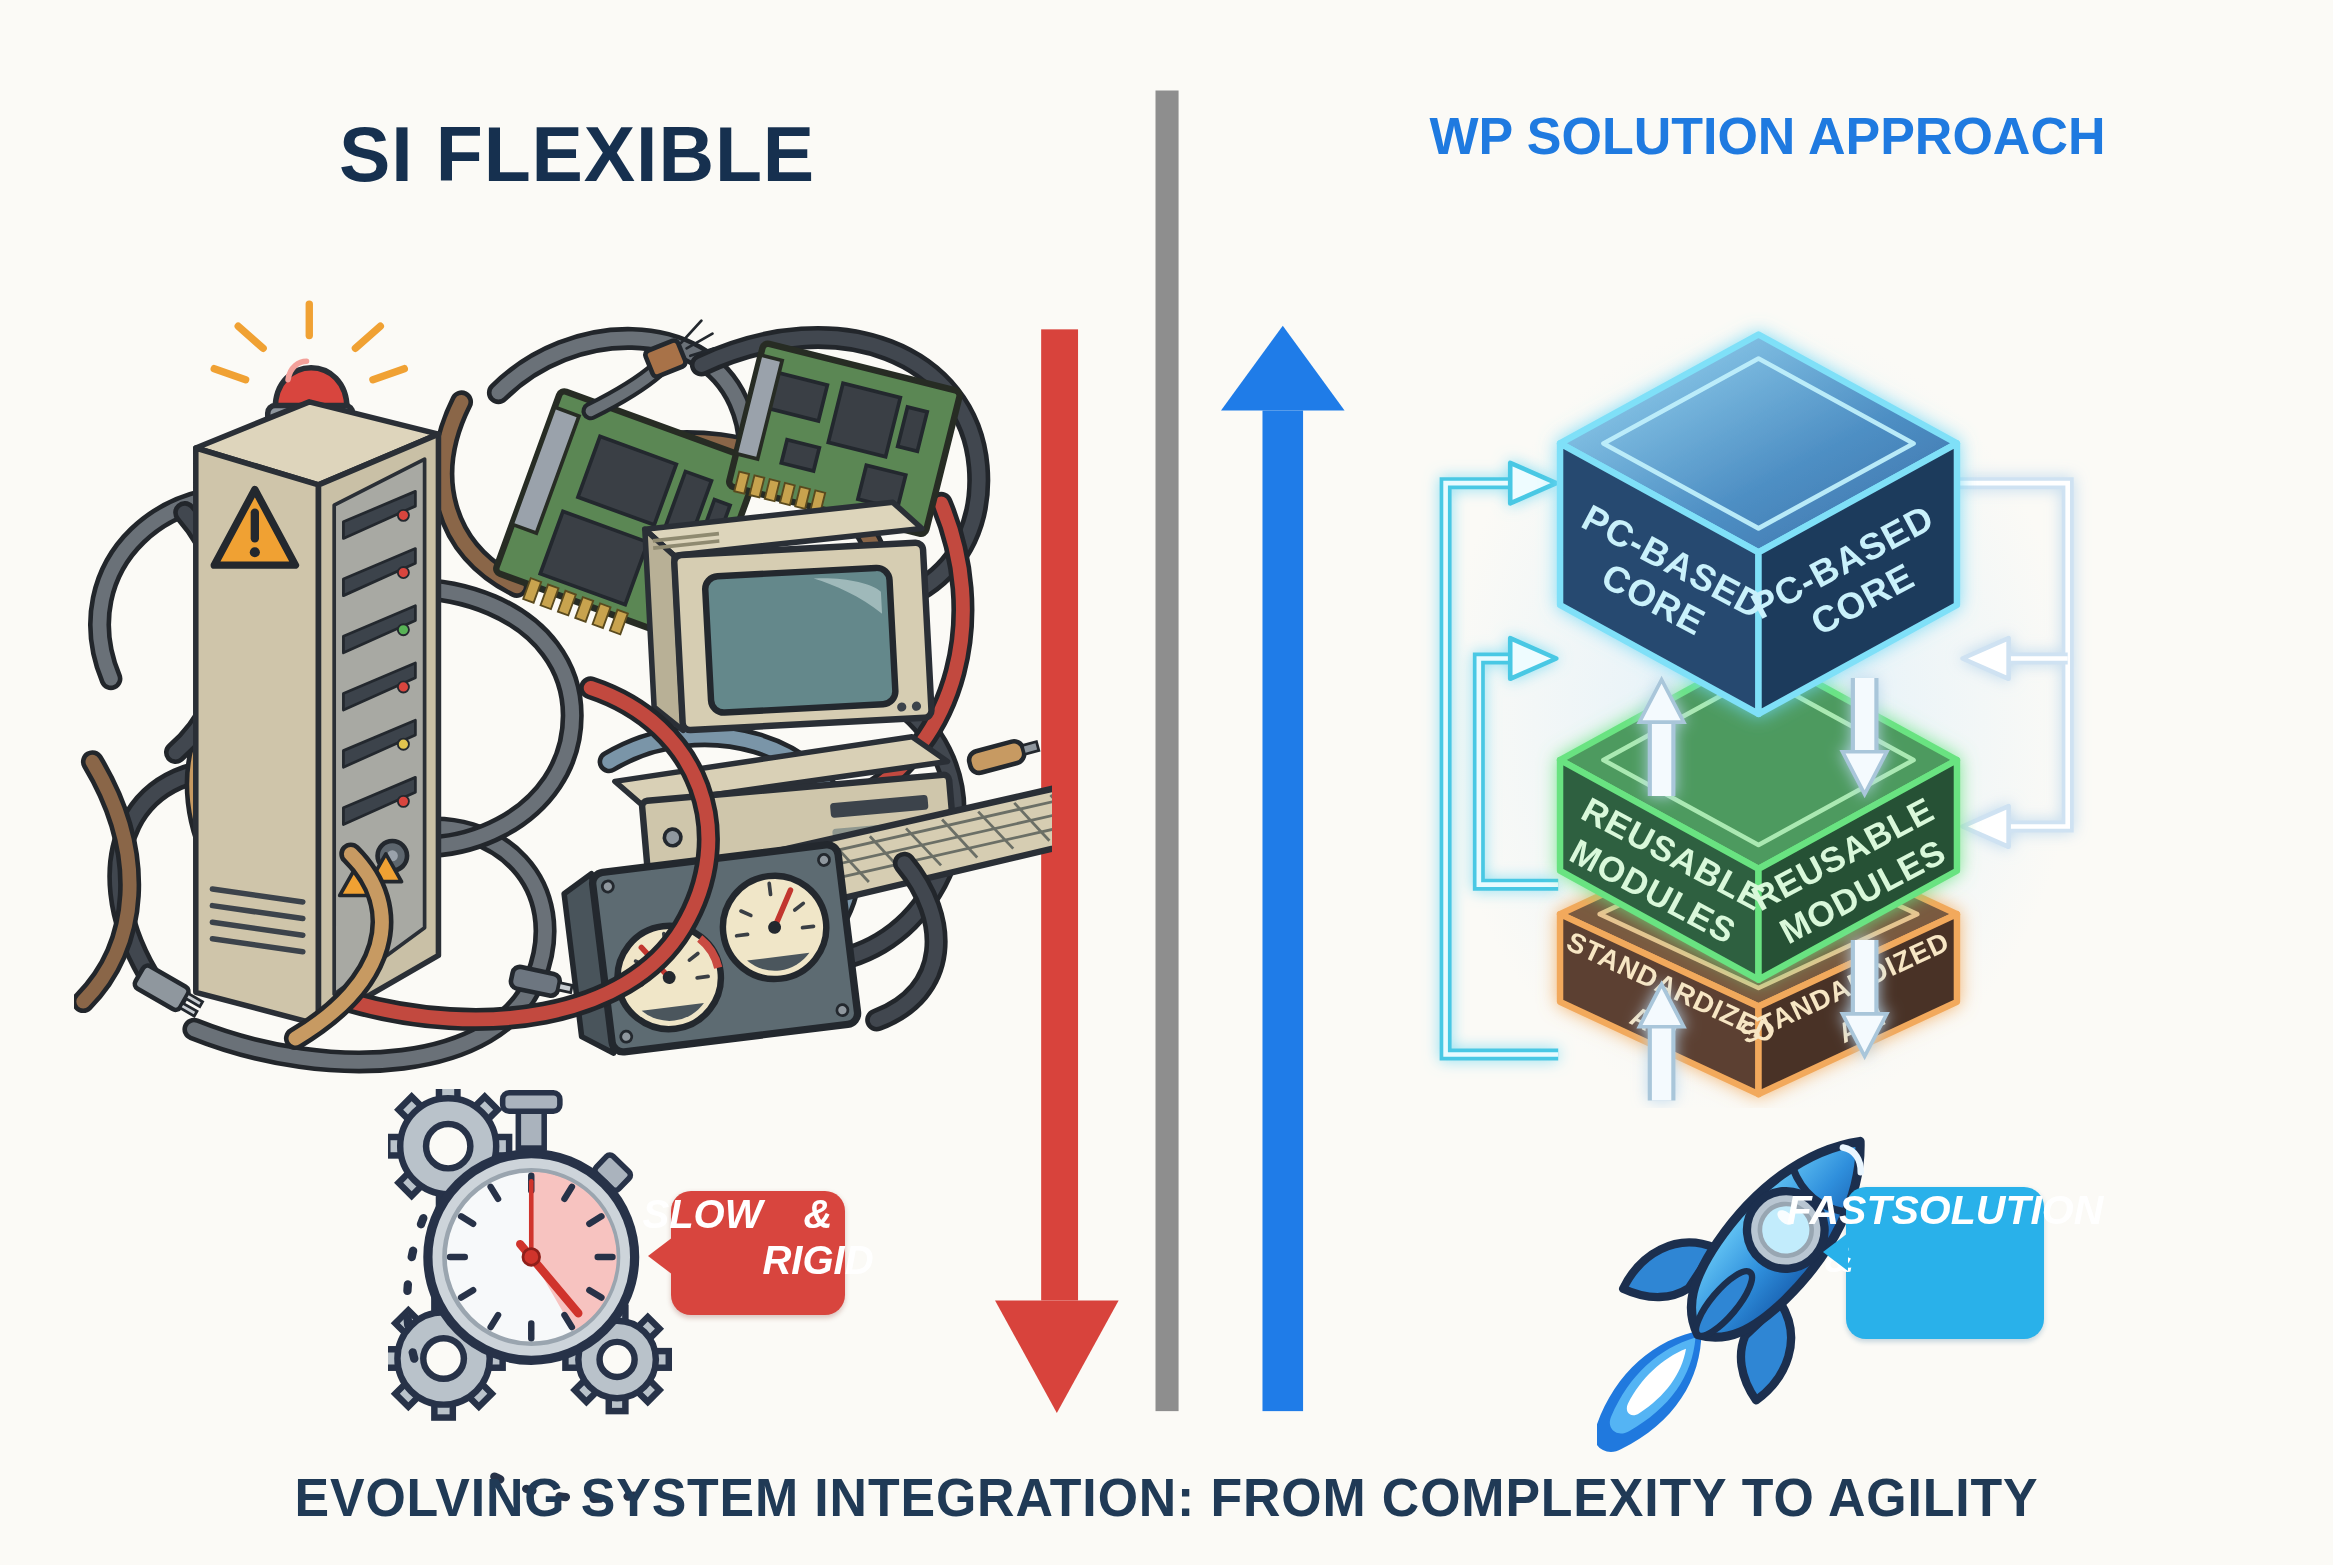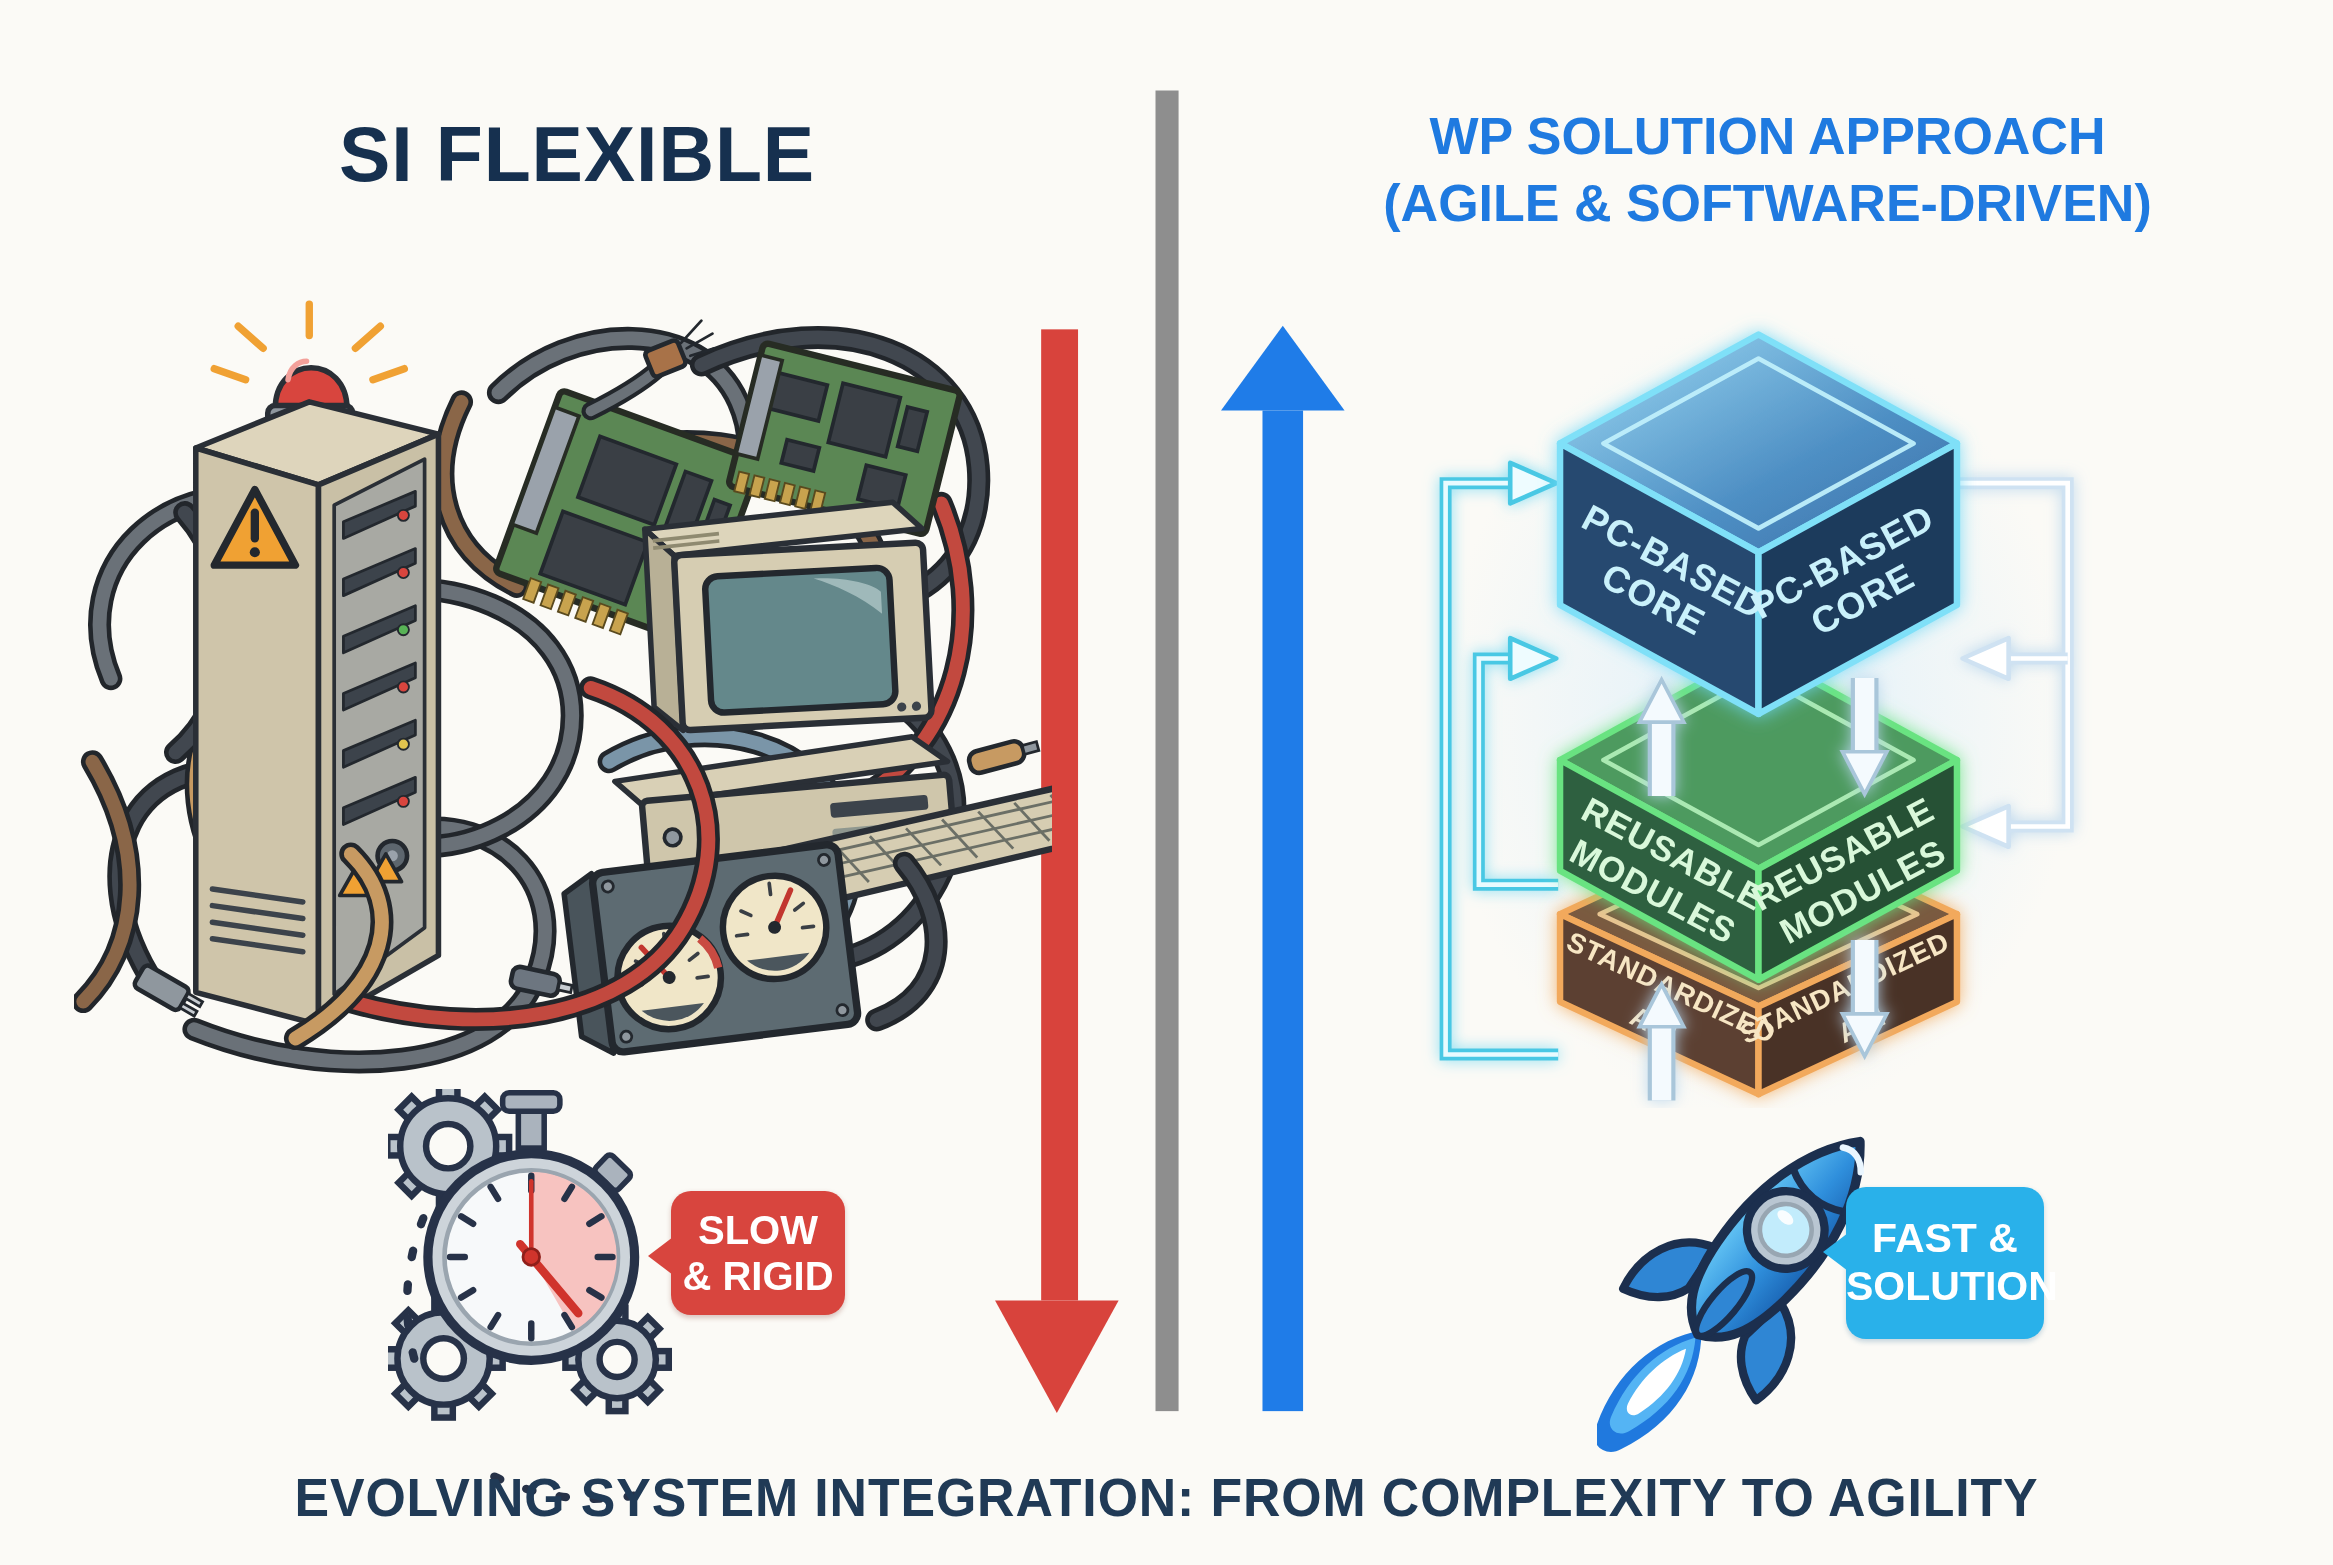--- a/index.html
+++ b/index.html
@@ -8,21 +8,21 @@
     background:#fbfaf6;
     font-family:"Liberation Sans","DejaVu Sans",sans-serif;
   }
   .abs{position:absolute;}
   
   .title{font-weight:800;text-align:center;}
   .title-left{left:231px;top:107px;width:692px;font-size:77px;line-height:1.24;color:#16304f;letter-spacing:0.9px;}
   .title-right{left:1209px;top:103px;width:1117px;font-size:52px;line-height:1.28;color:#1f7ae0;}
   
   .badge{border-radius:20px;color:#fff;font-weight:800;text-align:center;
-         display:flex;flex-direction:column;justify-content:center;line-height:1.16;}
+         display:flex;flex-direction:row;justify-content:center;line-height:1.16;font-style:italic;}
   .badge:before{content:"";position:absolute;left:-23px;top:46px;width:0;height:0;
          border-top:19.4px solid transparent;border-bottom:19.4px solid transparent;}
   .badge-slow{left:671px;top:1191px;width:174px;height:124px;background:#d8453e;font-size:40px;box-shadow:0 2.8px 5.5px rgba(120,30,25,.25);}
   .badge-slow:before{border-right:25px solid #d8453e;}
   .badge-fast{left:1846px;top:1187px;width:198px;height:152px;background:#29b1ea;font-size:41px;box-shadow:0 2.8px 5.5px rgba(20,90,140,.22);}
   .badge-fast:before{border-right:25px solid #29b1ea;}
   
   .caption{left:0;right:0;top:1466px;text-align:center;font-size:54px;font-weight:700;
            color:#203a56;letter-spacing:0.9px;transform:scaleX(.96);}
   svg{position:absolute;display:block;}
@@ -31,21 +31,20 @@
   .wi{fill:none;stroke-width:15;stroke-linecap:round;}
 </style>
 </head>
 <body>
 
 <div class="abs title title-left">
   <div>SI FLEXIBLE</div>
 </div>
 <div class="abs title title-right">
   <div>WP SOLUTION APPROACH</div>
-  <div>(AGILE &amp; SOFTWARE-DRIVEN)</div>
 </div>
 
 <svg style="left:960px;top:81px" width="415" height="1347" viewBox="0 0 450 1460">
   <rect x="212" y="10" width="25" height="1432" fill="#8e8e8e"></rect>
   <g>
     <rect x="88" y="269" width="40" height="1053" fill="#d8433c"></rect>
     <polygon points="38,1322 172,1322 105,1444" fill="#d8433c"></polygon>
   </g>
   <g>
     <rect x="328" y="357" width="44" height="1085" fill="#1f7ce8"></rect>

